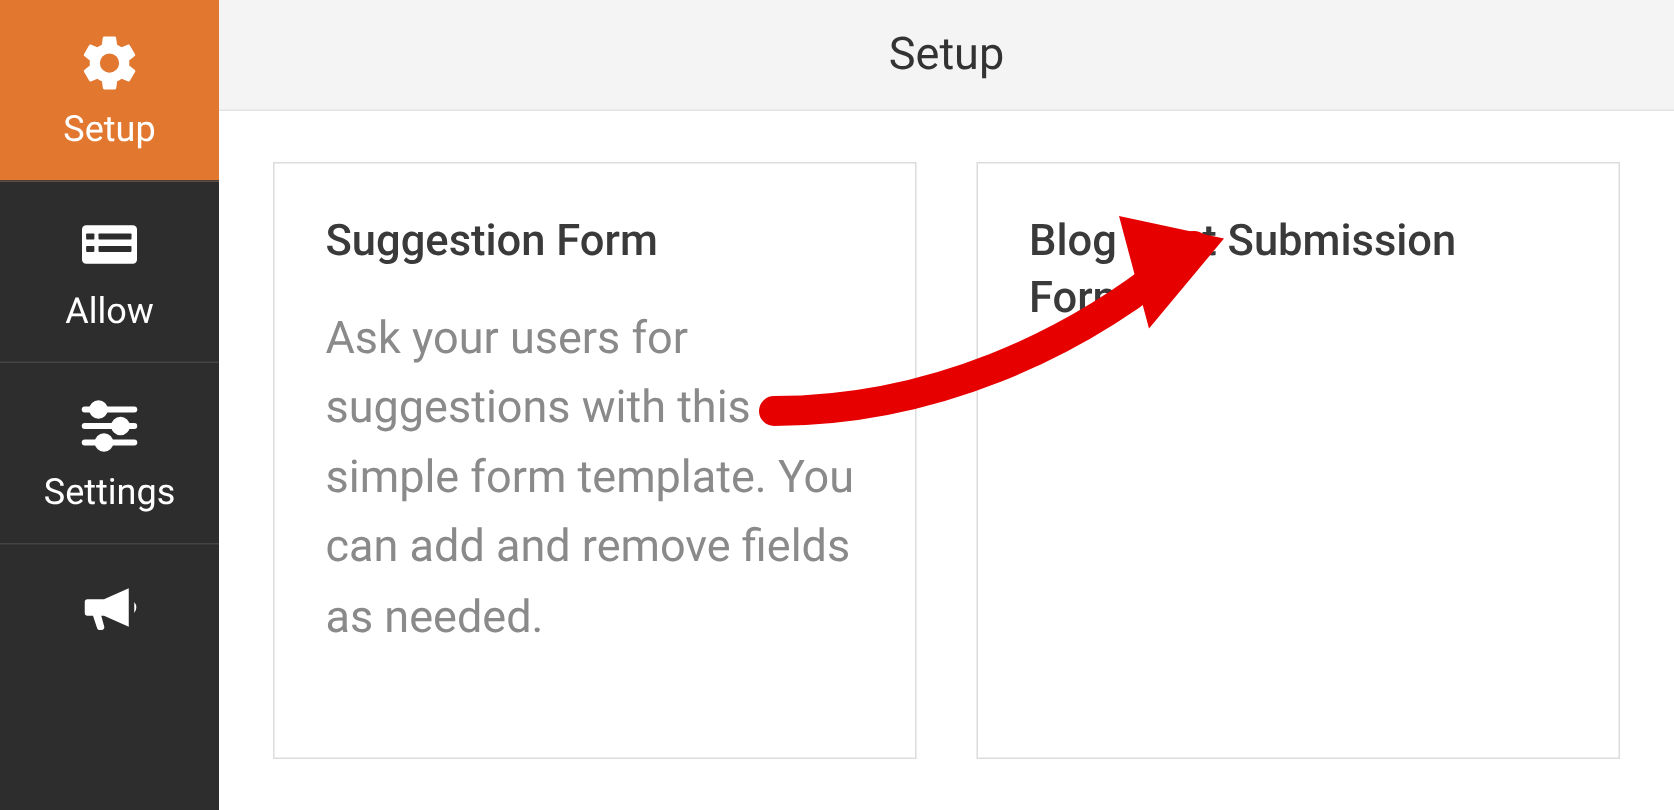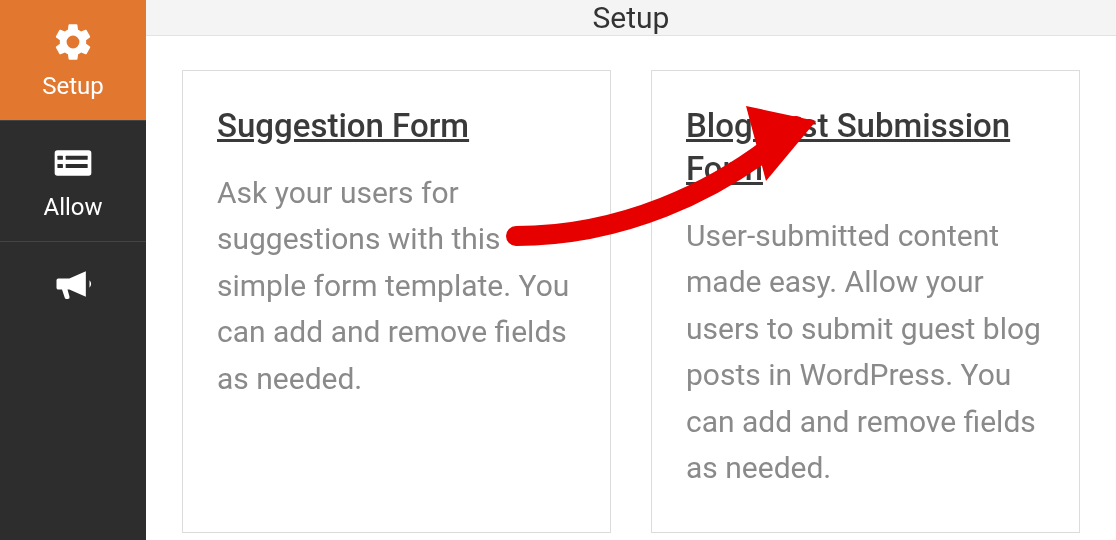--- a/index.html
+++ b/index.html
@@ -8,21 +8,21 @@
   .sidebar { width: 146px; background: #2d2d2d; display: flex; flex-direction: column; }
   .sidebar-item { display: flex; flex-direction: column; align-items: center; justify-content: center; padding: 18px 0 20px; cursor: pointer; color: #fff; border-bottom: 1px solid #444; }
   .sidebar-item.active { background: #e27730; }
   .sidebar-item .icon { width: 48px; height: 48px; display: flex; align-items: center; justify-content: center; }
   .sidebar-item .label { margin-top: 6px; font-size: 24px; font-weight: 400; }
   .main { flex: 1; display: flex; flex-direction: column; }
   .header { height: 74px; background: #f4f4f4; border-bottom: 1px solid #e3e3e3; display: flex; align-items: center; justify-content: center; }
   .header-title { font-size: 30px; color: #333; font-weight: 400; }
   .content { flex: 1; padding: 34px 36px; display: flex; gap: 40px; position: relative; }
   .card { flex: 1; border: 1px solid #dcdcdc; background: #fff; padding: 34px 34px 40px; cursor: pointer; }
-  .card h2 { font-size: 33px; color: #3a3a3a; font-weight: 500; margin-bottom: 22px; line-height: 1.3; text-decoration: underline; }
+  .card h2 { font-size: 29px; color: #3a3a3a; font-weight: 500; margin-bottom: 22px; line-height: 1.3; }
   .card p { font-size: 30px; color: #8a8a8a; line-height: 1.55; }
   .arrow-overlay { position: absolute; pointer-events: none; left: 350px; top: 50px; width: 340px; height: 170px; z-index: 5; }
   svg { display: block; }
 </style>
 </head>
 <body>
 
 <div class="app">
 
   <div class="sidebar">
@@ -42,20 +42,33 @@
             <rect x="2" y="5" width="20" height="14" rx="1.5" fill="#fff"></rect>
             <rect x="3.5" y="8" width="3" height="2.2" rx="0.3" fill="#2d2d2d"></rect>
             <rect x="8" y="8" width="12" height="2.2" rx="0.3" fill="#2d2d2d"></rect>
             <rect x="3.5" y="12.5" width="3" height="2.2" rx="0.3" fill="#2d2d2d"></rect>
             <rect x="8" y="12.5" width="12" height="2.2" rx="0.3" fill="#2d2d2d"></rect>
           </svg>
       </span>
       <span class="label">Allow</span>
     </div>
 
+    <div class="sidebar-item">
+      <span class="icon">
+        <svg viewBox="0 0 24 24" width="44" height="44" fill="none" stroke="#fff" stroke-width="2.2" stroke-linecap="round">
+          <line x1="3" y1="6" x2="21" y2="6"></line>
+            <circle cx="8" cy="6" r="2.3" fill="#fff"></circle>
+          <line x1="3" y1="12" x2="21" y2="12"></line>
+            <circle cx="16" cy="12" r="2.3" fill="#fff"></circle>
+          <line x1="3" y1="18" x2="21" y2="18"></line>
+            <circle cx="10" cy="18" r="2.3" fill="#fff"></circle>
+        </svg>
+      </span>
+      <span class="label">Settings</span>
+    </div>
 
     <div class="sidebar-item" style="border-bottom:none;">
       <span class="icon">
         <svg viewBox="0 0 24 24" width="44" height="44" fill="#fff">
             <path d="M3 10v4a1 1 0 001 1h2l1.5 4.5a1 1 0 001 .7h.6a1 1 0 001-1.2L9 15h1l9 4V5l-9 4H4a1 1 0 00-1 1zm18 0a3 3 0 010 4v-4z"></path>
           </svg>
       </span>
     </div>
 
   </div>
@@ -67,21 +80,20 @@
 
     <div class="content">
 
       <div class="card">
         <h2>Suggestion Form</h2>
         <p>Ask your users for suggestions with this simple form template. You can add and remove fields as needed.</p>
       </div>
 
       <div class="card">
         <h2>Blog Post Submission Form</h2>
-        <p>User-submitted content made easy. Allow your users to submit guest blog posts in WordPress. You can add and remove fields as needed.</p>
       </div>
 
       <svg class="arrow-overlay" viewBox="0 0 340 170">
         <path d="M20 150 C 120 150, 220 110, 300 40" stroke="#e60000" stroke-width="20" fill="none" stroke-linecap="round"></path>
         <path d="M250 20 L320 35 L270 95 Z" fill="#e60000"></path>
       </svg>
 
     </div>
   </div>
 

